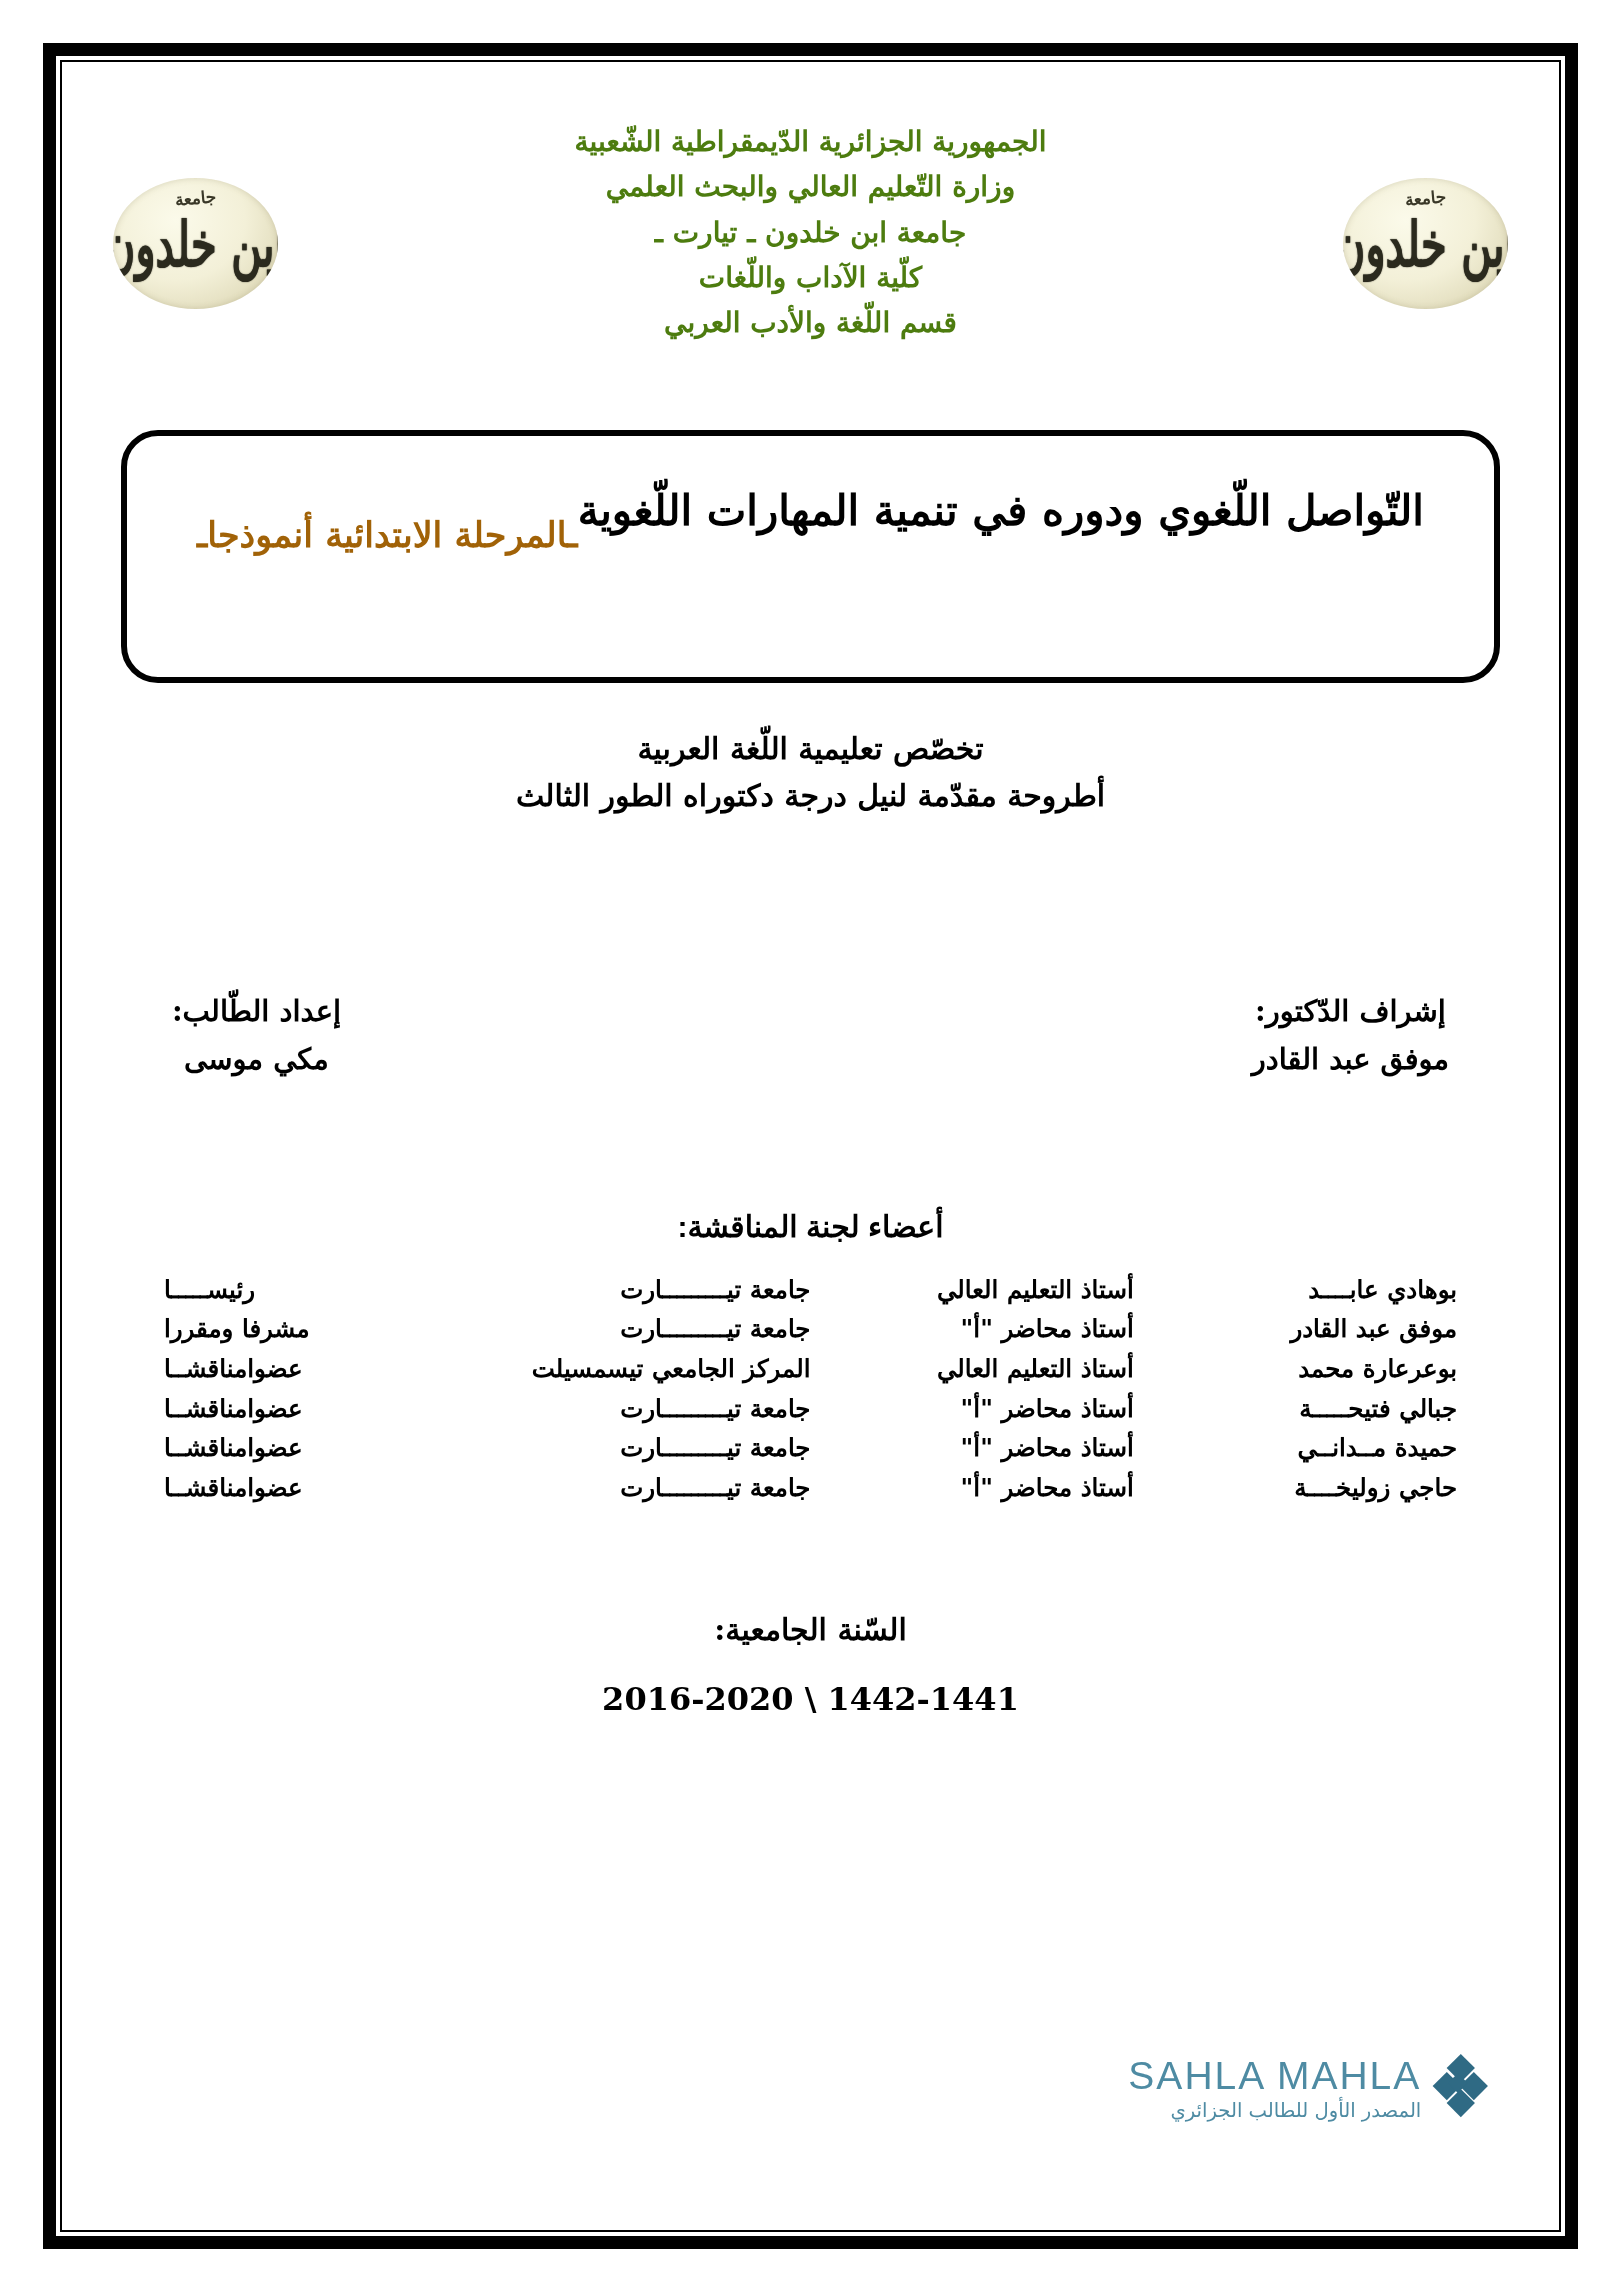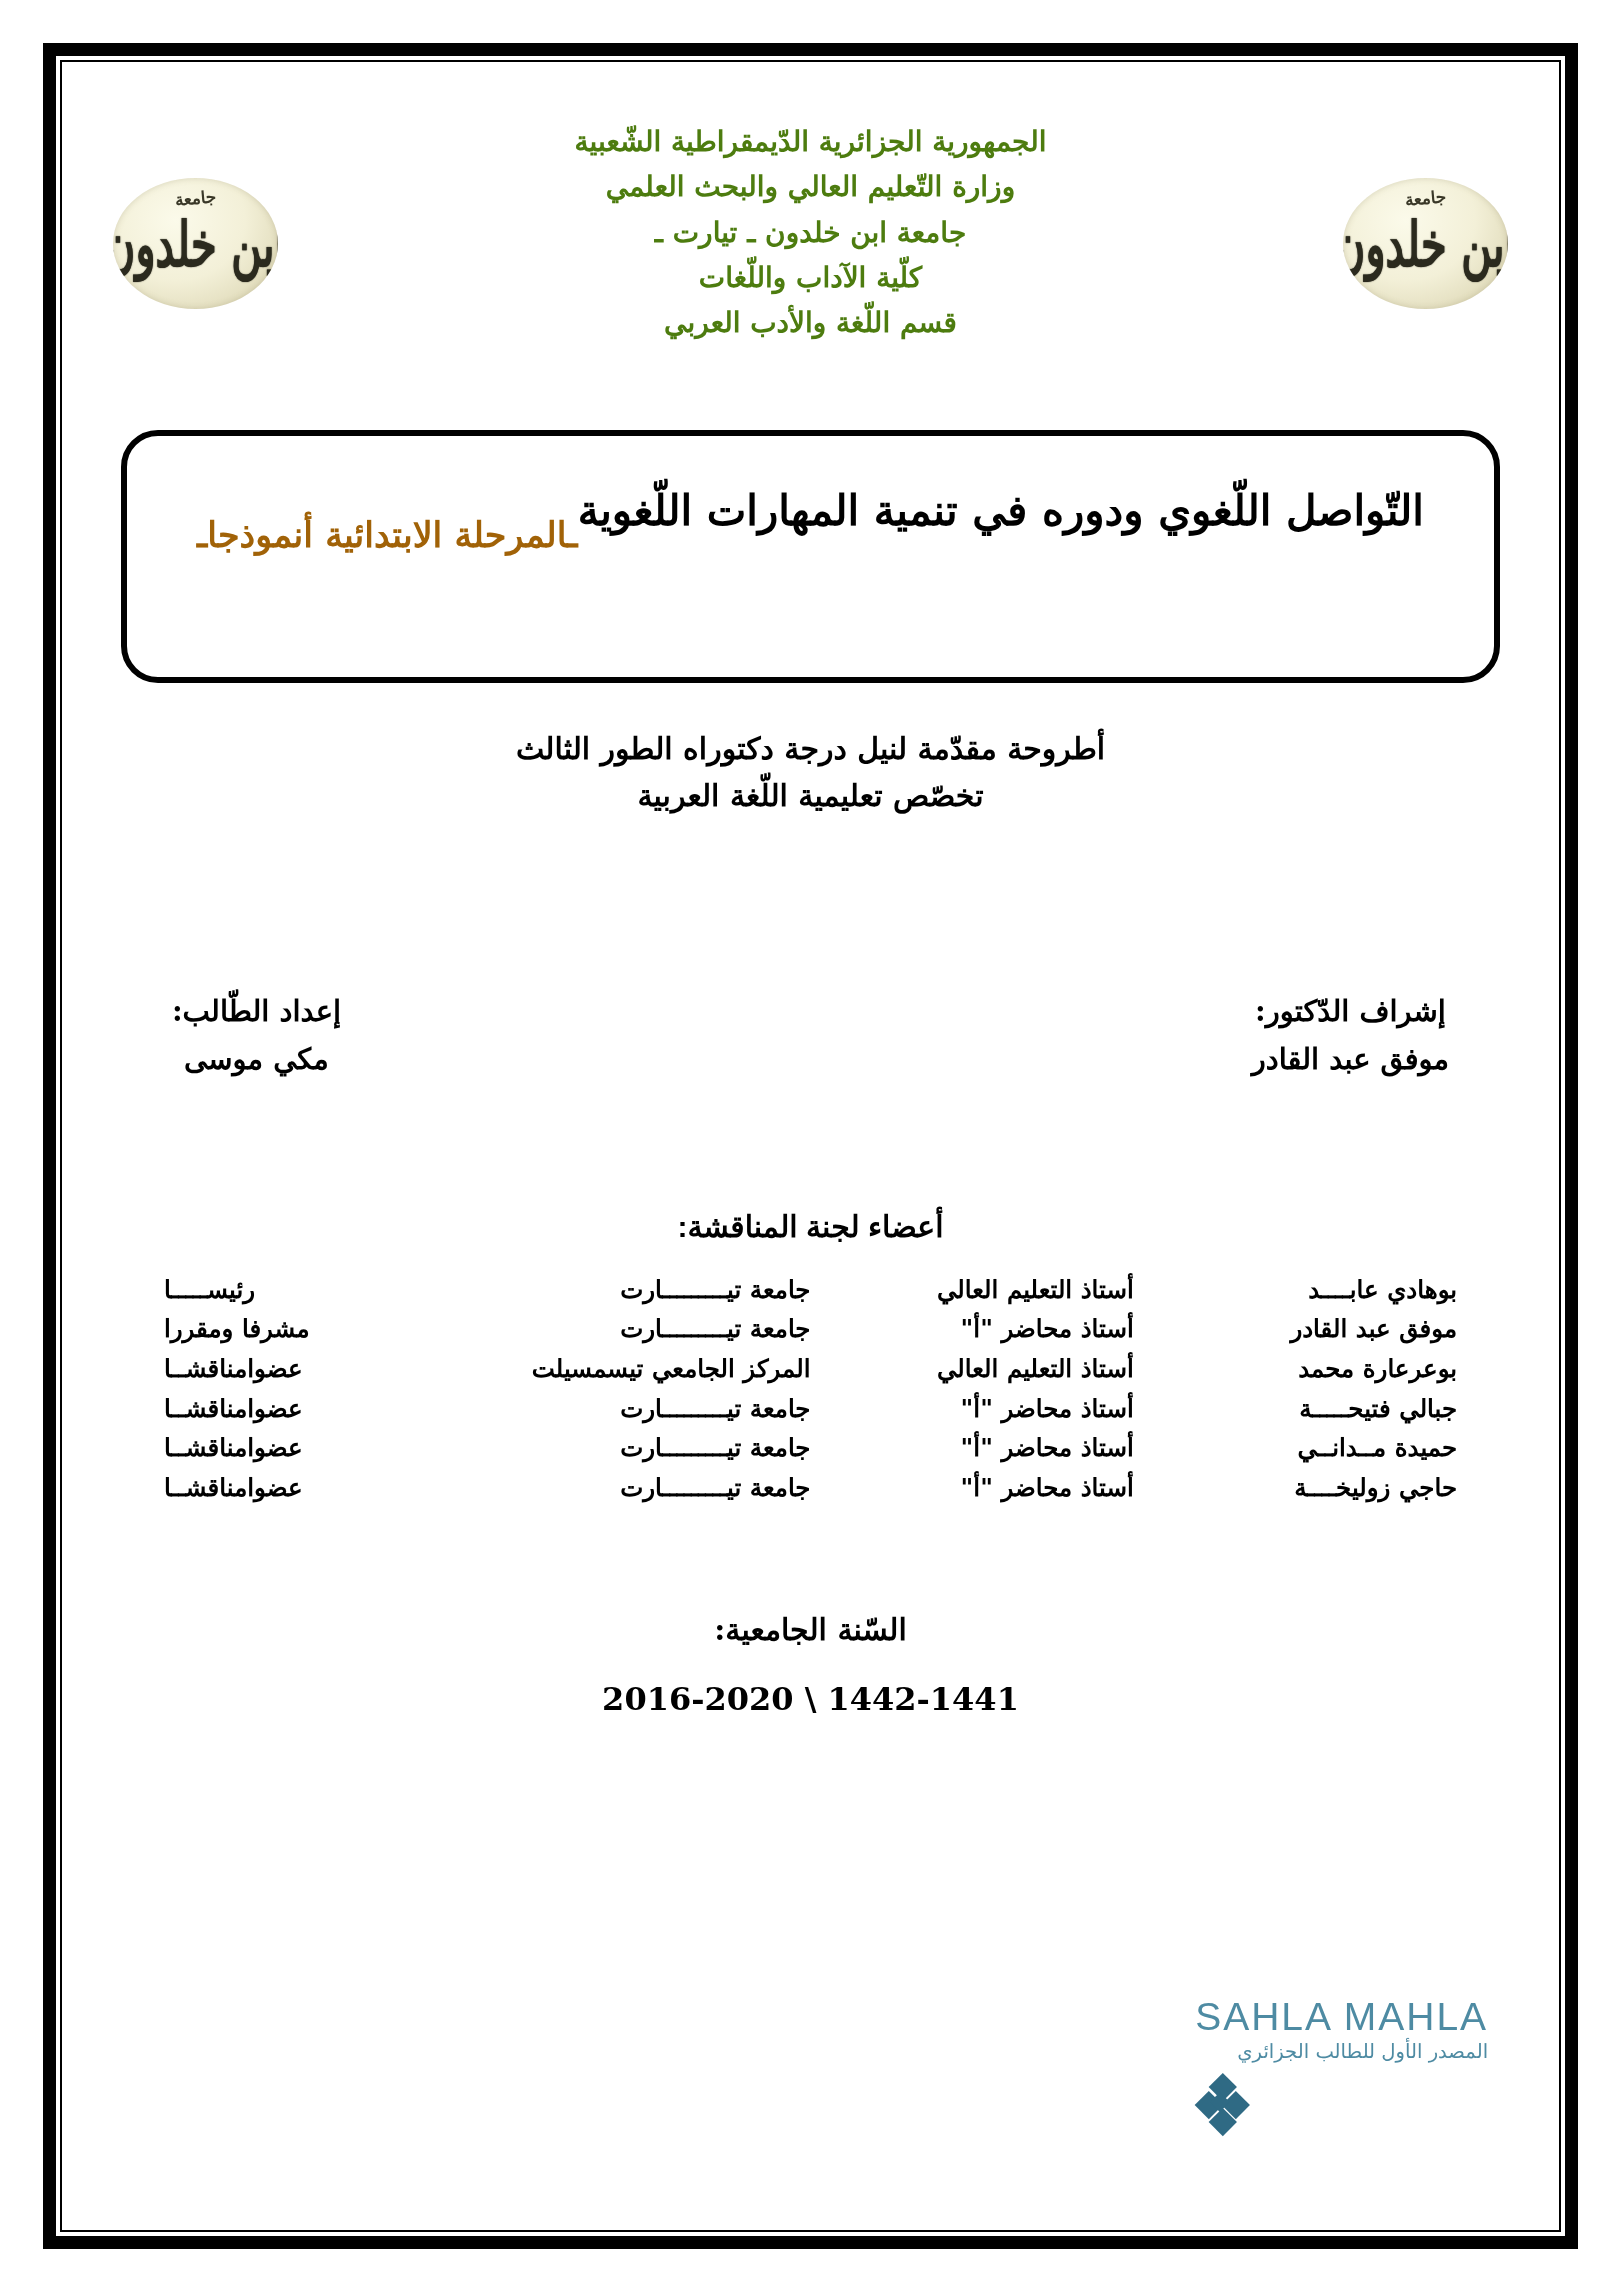--- a/index.html
+++ b/index.html
@@ -205,26 +205,25 @@
     font-family: "DejaVu Serif", "Liberation Serif", serif;
     font-weight: bold;
     font-size: 32px;
     direction: ltr;
   }
 
   
   .watermark {
     position: absolute;
     right: 71px;
-    bottom: 90px;
+    bottom: 108px;
     display: flex;
     align-items: flex-start;
     gap: 11.8px;
     direction: ltr;
-    flex-direction: column;
   }
   .watermark-text { text-align: right; }
   .wm-title {
     font-family: "Liberation Sans", "DejaVu Sans", sans-serif;
     font-size: 39px;
     font-weight: normal;
     letter-spacing: 2px;
     color: #4e8ba3;
     line-height: 1;
   }
@@ -280,22 +279,22 @@
           <div>قسم اللّغة والأدب العربي</div>
         </div>
       </div>
 
       <div class="title-box">
         <div class="title-main">التّواصل اللّغوي ودوره في تنمية المهارات اللّغوية</div>
         <div class="title-sub">ـالمرحلة الابتدائية أنموذجاـ</div>
       </div>
 
       <div class="degree-block">
+        <div>تخصّص تعليمية اللّغة العربية</div>
         <div>أطروحة مقدّمة لنيل درجة دكتوراه الطور الثالث</div>
-        <div>تخصّص تعليمية اللّغة العربية</div>
       </div>
 
       <div class="people-row">
         <div class="people-col supervisor">
           <div>إشراف الدّكتور:</div>
           <div>موفق عبد القادر</div>
         </div>
         <div class="people-col student">
           <div>إعداد الطّالب:</div>
           <div>مكي موسى</div>

